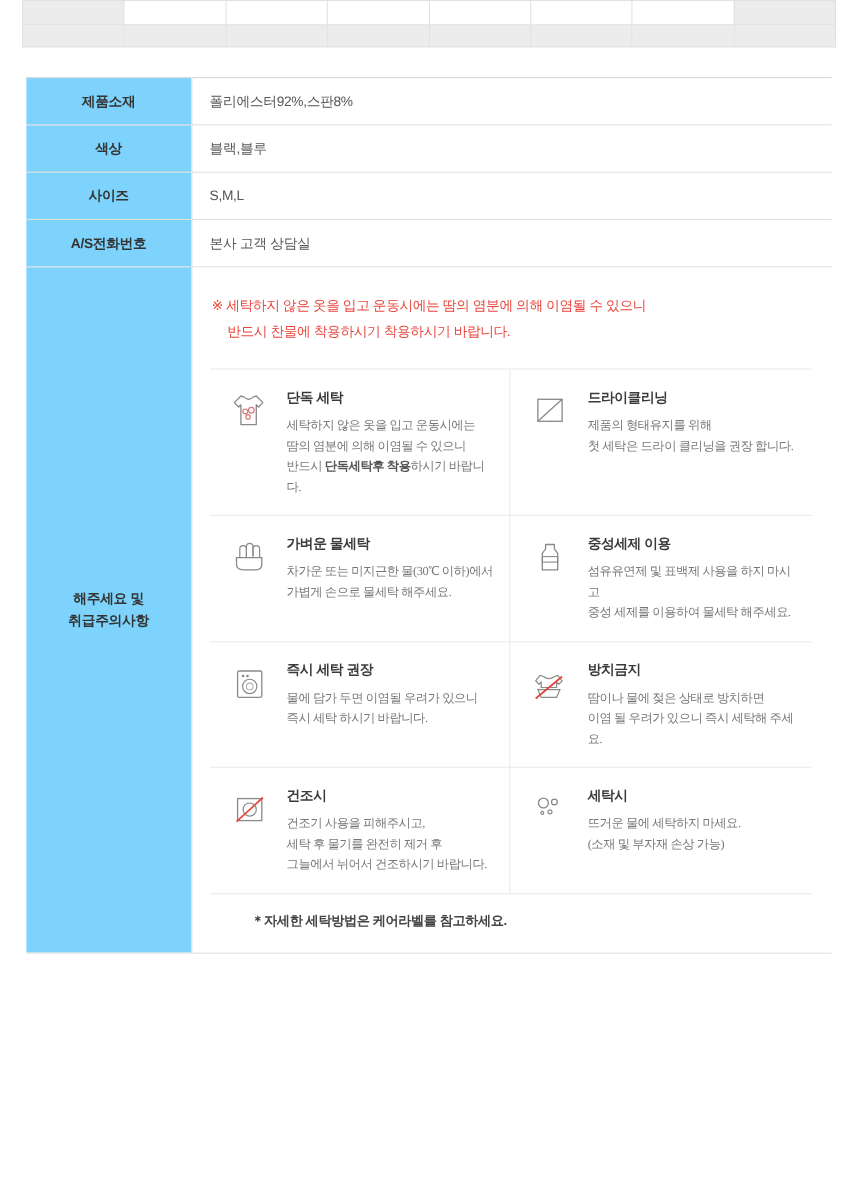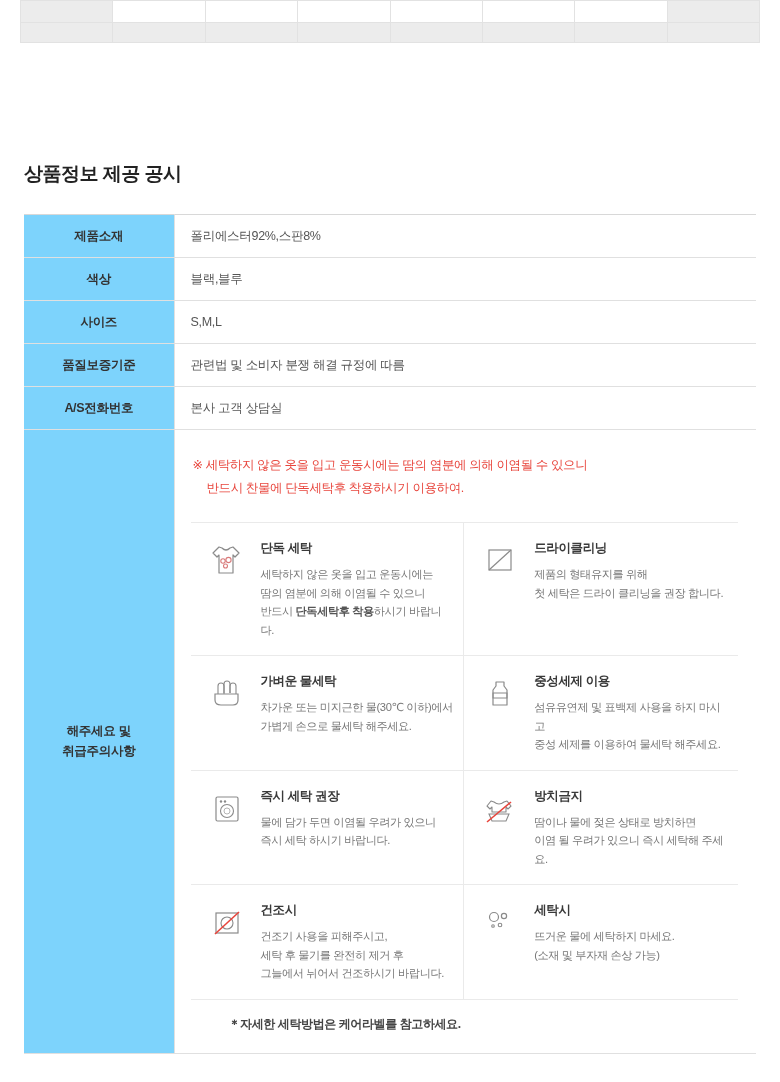--- a/index.html
+++ b/index.html
@@ -113,20 +113,21 @@
     font-weight: bold;
     color: #3a3a3a;
     letter-spacing: -0.4px;
     margin-bottom: 8px;
   }
   .care-desc {
     font-size: 11.2px;
     color: #777;
     line-height: 1.65;
     letter-spacing: -0.4px;
+    font-family: Liberation Serif, serif;
   }
   .care-desc b { color: #555; font-weight: bold; }
   .care-note {
     font-size: 12px;
     font-weight: bold;
     color: #444;
     letter-spacing: -0.4px;
     padding: 16px 0 4px 4px;
     margin-left: 34px;
   }
@@ -154,55 +155,50 @@
       <td></td>
       <td></td>
       <td></td>
       <td></td>
       <td></td>
       <td></td>
     </tr>
   </tbody>
     </table>
 
-  <h2 class="section-title">상품정보 제공 공시</h2>
 
   <table class="info-table">
     <tbody>
         <tr>
       <th>제품소재</th>
       <td>폴리에스터92%,스판8%</td>
     </tr>
     <tr>
       <th>색상</th>
       <td>블랙,블루</td>
     </tr>
     <tr>
       <th>사이즈</th>
       <td>S,M,L</td>
-    </tr>
-    <tr>
-      <th>품질보증기준</th>
-      <td>관련법 및 소비자 분쟁 해결 규정에 따름</td>
     </tr>
     <tr>
       <th>A/S전화번호</th>
       <td>본사 고객 상담실</td>
     </tr>
 
     <tr class="tall">
       <th>
         <span>해주세요 및</span><br>
         <span>취급주의사항</span>
       </th>
       <td class="care-cell">
         <div class="care-inner">
           <div class="care-warning">
             <span>※ 세탁하지 않은 옷을 입고 운동시에는  땀의 염분에 의해 이염될 수 있으니</span>
-            <span class="ind">반드시 찬물에 단독세탁후 착용하시기 이용하여.</span>
+            <span class="ind">반드시 찬물에 착용하시기 착용하시기 바랍니다.</span>
           </div>
 
           <div class="care-grid">
 
             <div class="care-item col-left">
               <div class="care-icon">
                 <svg width="42" height="38" viewBox="0 0 42 38">
                   <path d="M8 12 L14 6 L17 7 Q21 11 25 7 L28 6 L34 12 L30 16 L28 14 L28 32 L14 32 L14 14 L12 16 Z" fill="none" stroke="#8a8a8a" stroke-width="1.2" stroke-linejoin="round"></path>
                   <circle cx="18" cy="20" r="2.2" fill="none" stroke="#d97b7b" stroke-width="1.1"></circle>
                   <circle cx="23.5" cy="19" r="2.6" fill="none" stroke="#d97b7b" stroke-width="1.1"></circle>

